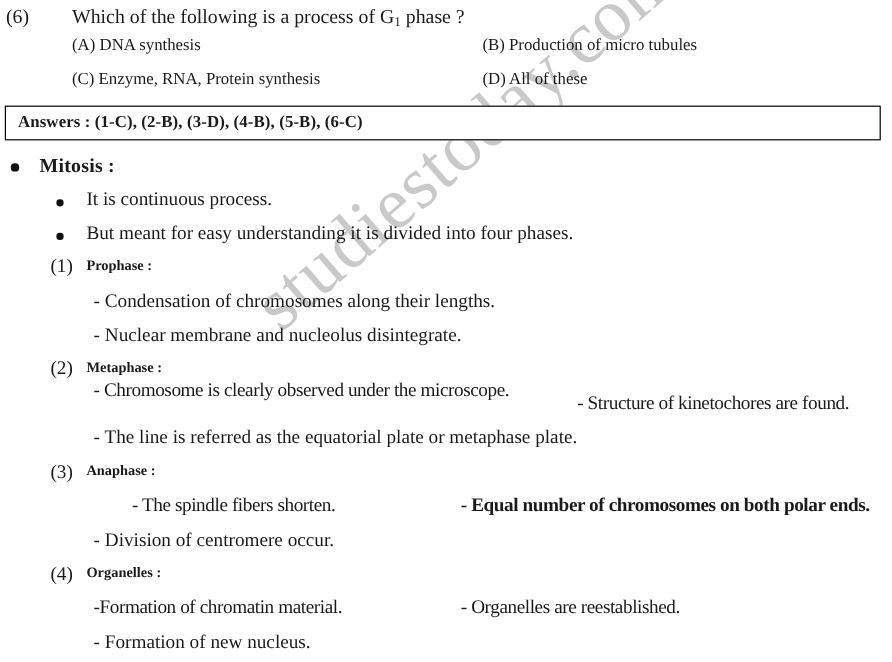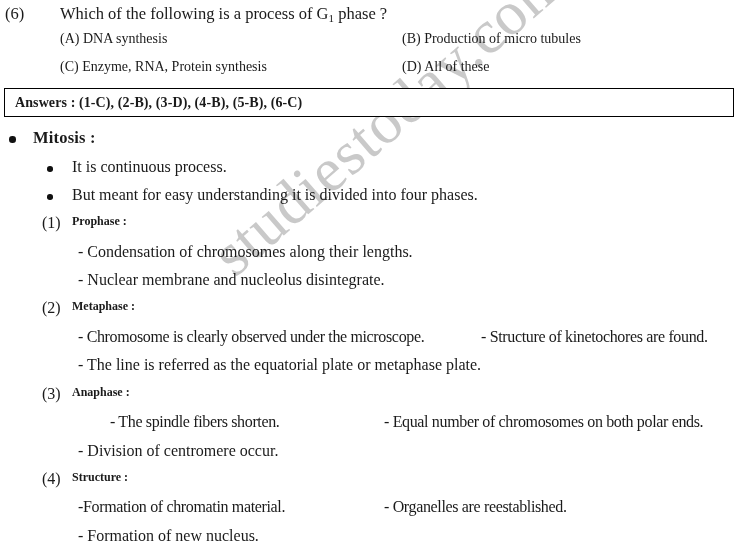--- a/index.html
+++ b/index.html
@@ -170,35 +170,35 @@
 
     <div class="row phase-num" style="left:42px; top:215px;">(1)</div>
     <div class="row phase-name" style="left:72px; top:215px;">Prophase :</div>
 
     <div class="row detail" style="left:78px; top:244px;">- Condensation of chromosomes along their lengths.</div>
     <div class="row detail" style="left:78px; top:272px;">- Nuclear membrane and nucleolus disintegrate.</div>
 
     <div class="row phase-num" style="left:42px; top:300px;">(2)</div>
     <div class="row phase-name" style="left:72px; top:300px;">Metaphase  :</div>
 
-    <div class="row detail tight" style="left:78px; top:329px;text-align:center;">- Chromosome is clearly observed under the microscope.</div>
+    <div class="row detail tight" style="left:78px; top:318px;text-align:center;">- Chromosome is clearly observed under the microscope.</div>
     <div class="row detail tight" style="left:481px; top:329px;">- Structure of kinetochores are found.</div>
 
     <div class="row detail" style="left:78px; top:357px;">- The line is referred as the equatorial plate or metaphase plate.</div>
 
     <div class="row phase-num" style="left:42px; top:386px;">(3)</div>
     <div class="row phase-name" style="left:72px; top:386px;">Anaphase  :</div>
 
     <div class="row detail tight" style="left:78px; top:414px;margin-left:32px;">- The spindle fibers shorten.</div>
-    <div class="row detail tight" style="left:384px; top:414px;">- Equal number of chromosomes on both polar ends.</div>
+    <div class="row detail tight" style="left:384px; top:414px;font-weight:bold;">- Equal number of chromosomes on both polar ends.</div>
 
     <div class="row detail" style="left:78px; top:443px;">- Division of centromere occur.</div>
 
     <div class="row phase-num" style="left:42px; top:471px;">(4)</div>
-    <div class="row phase-name" style="left:72px; top:471px;">Structure  :</div>
+    <div class="row phase-name" style="left:72px; top:471px;">Organelles  :</div>
 
     <div class="row detail tight" style="left:78px; top:499px;">-Formation of chromatin material.</div>
     <div class="row detail tight" style="left:384px; top:499px;">- Organelles are reestablished.</div>
 
     <div class="row detail" style="left:78px; top:528px;text-align:center;">- Formation of new nucleus.</div>
 
   </div>
 </div>
 
 </body></html>

